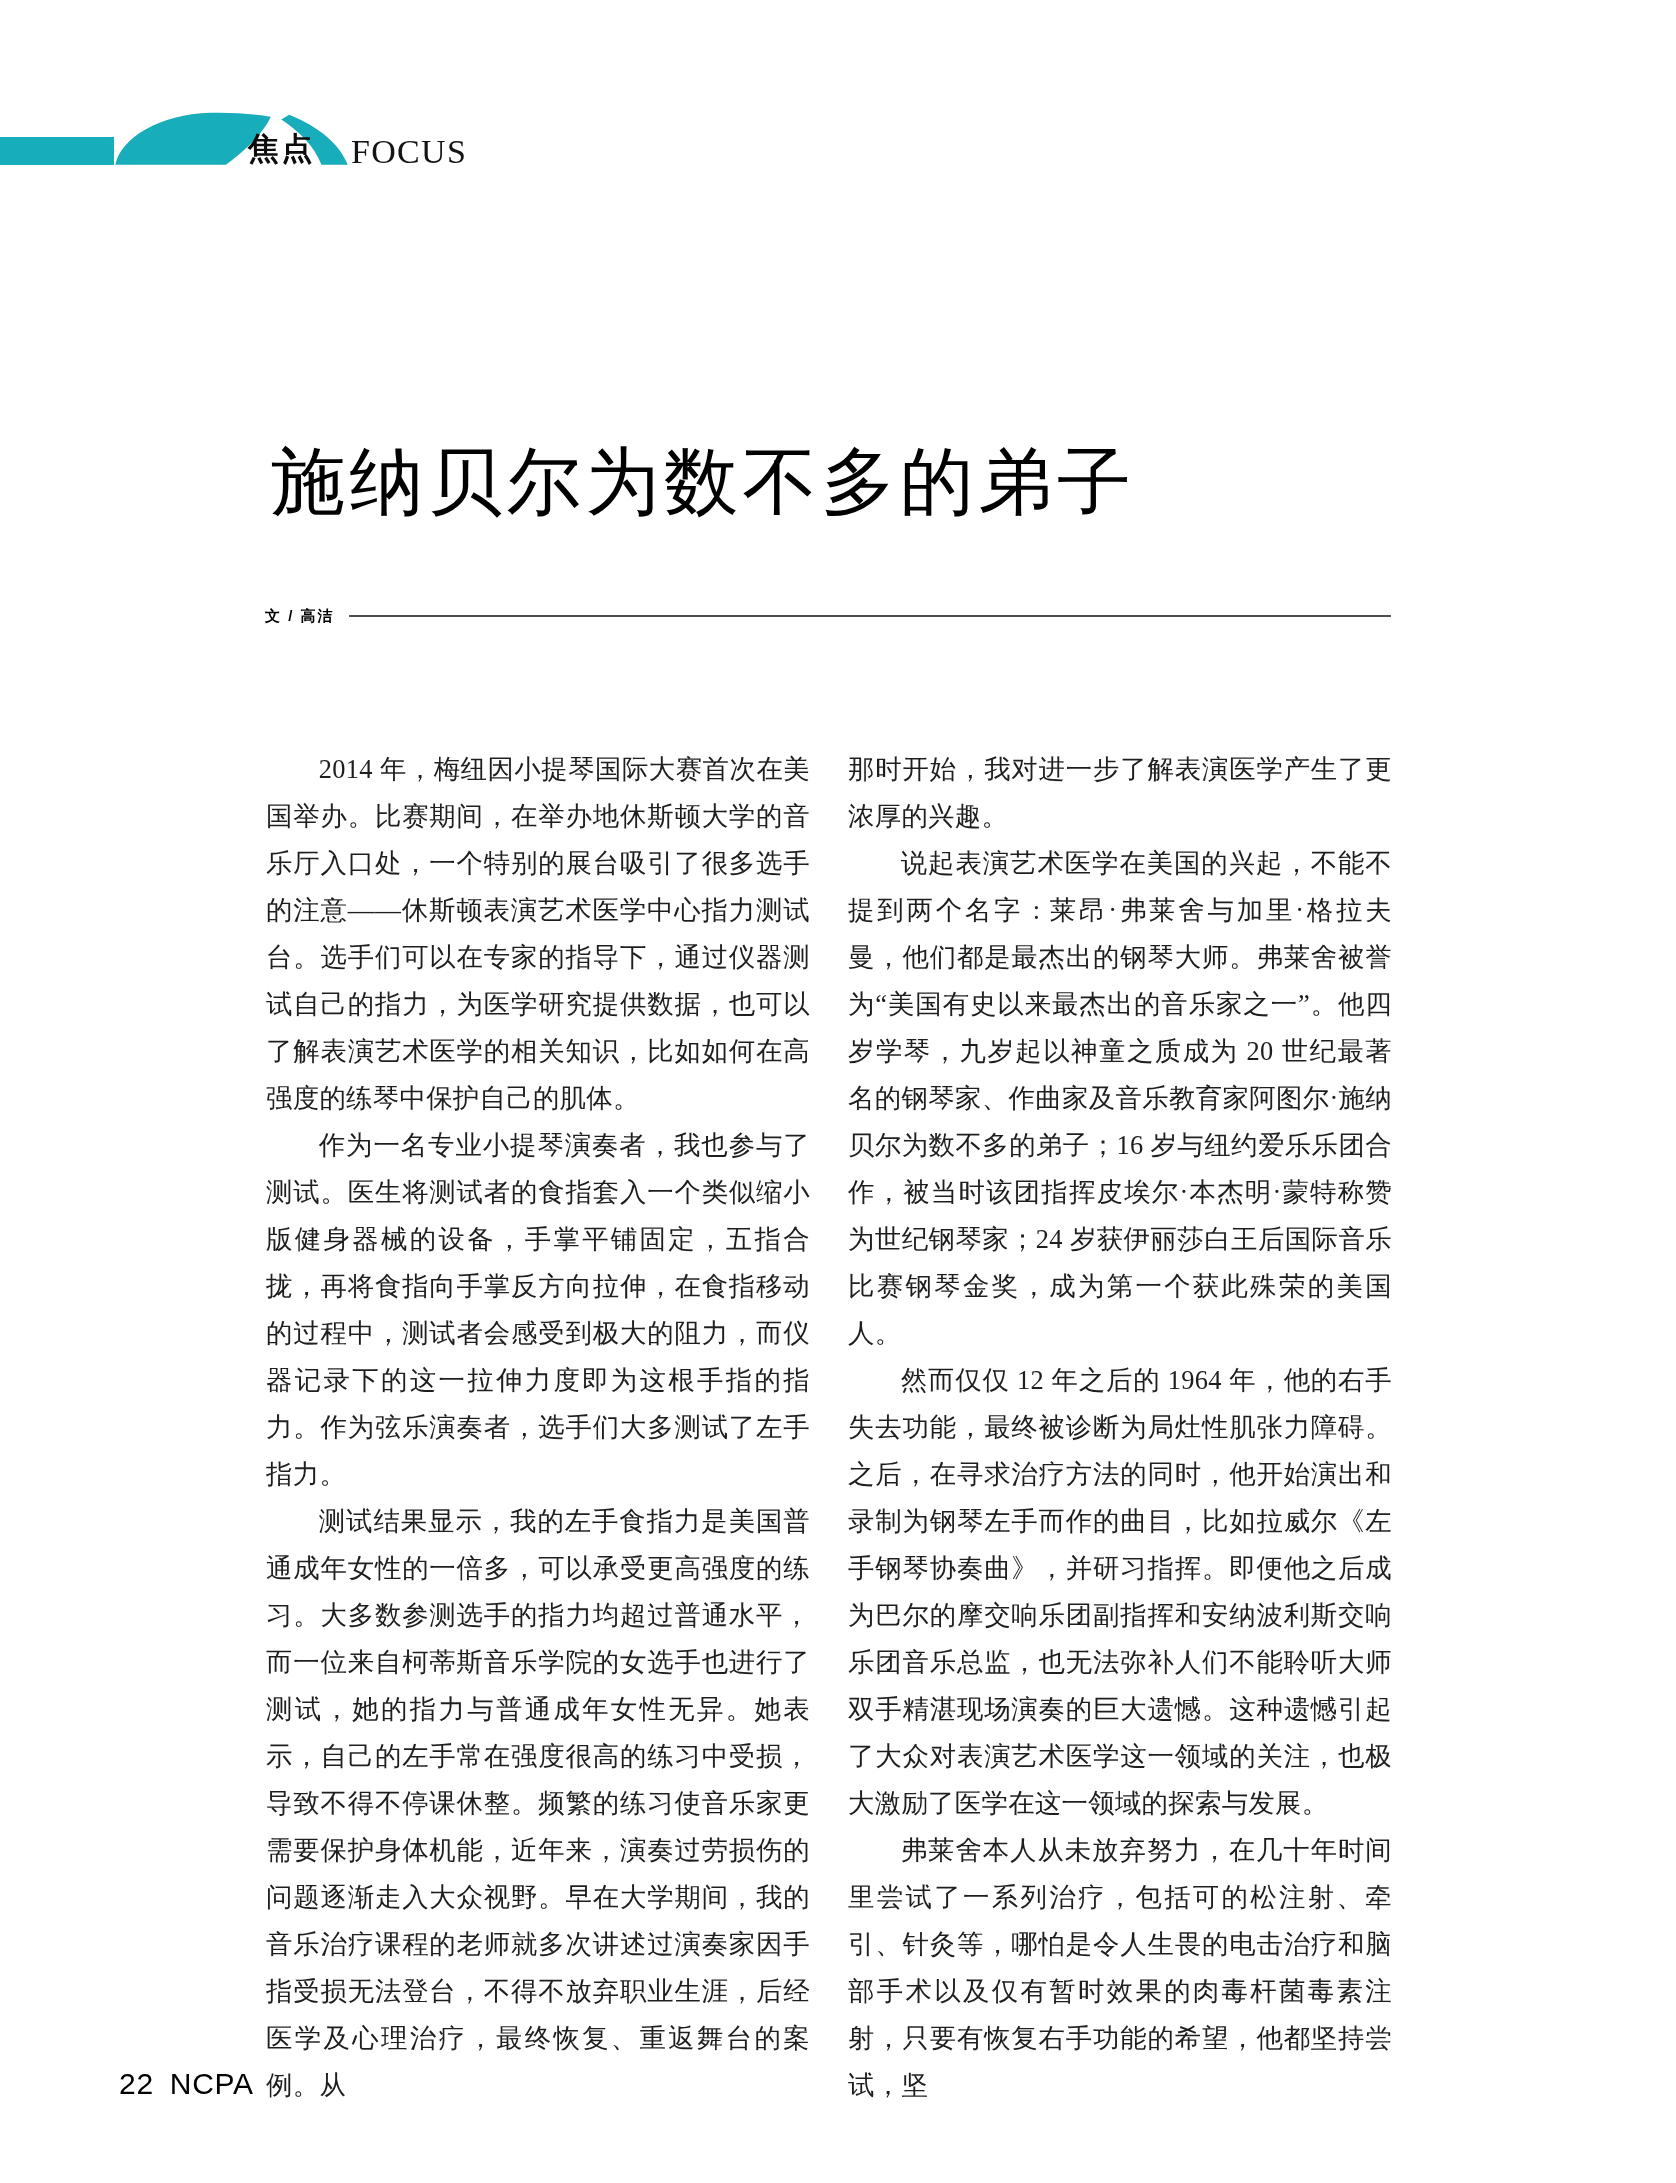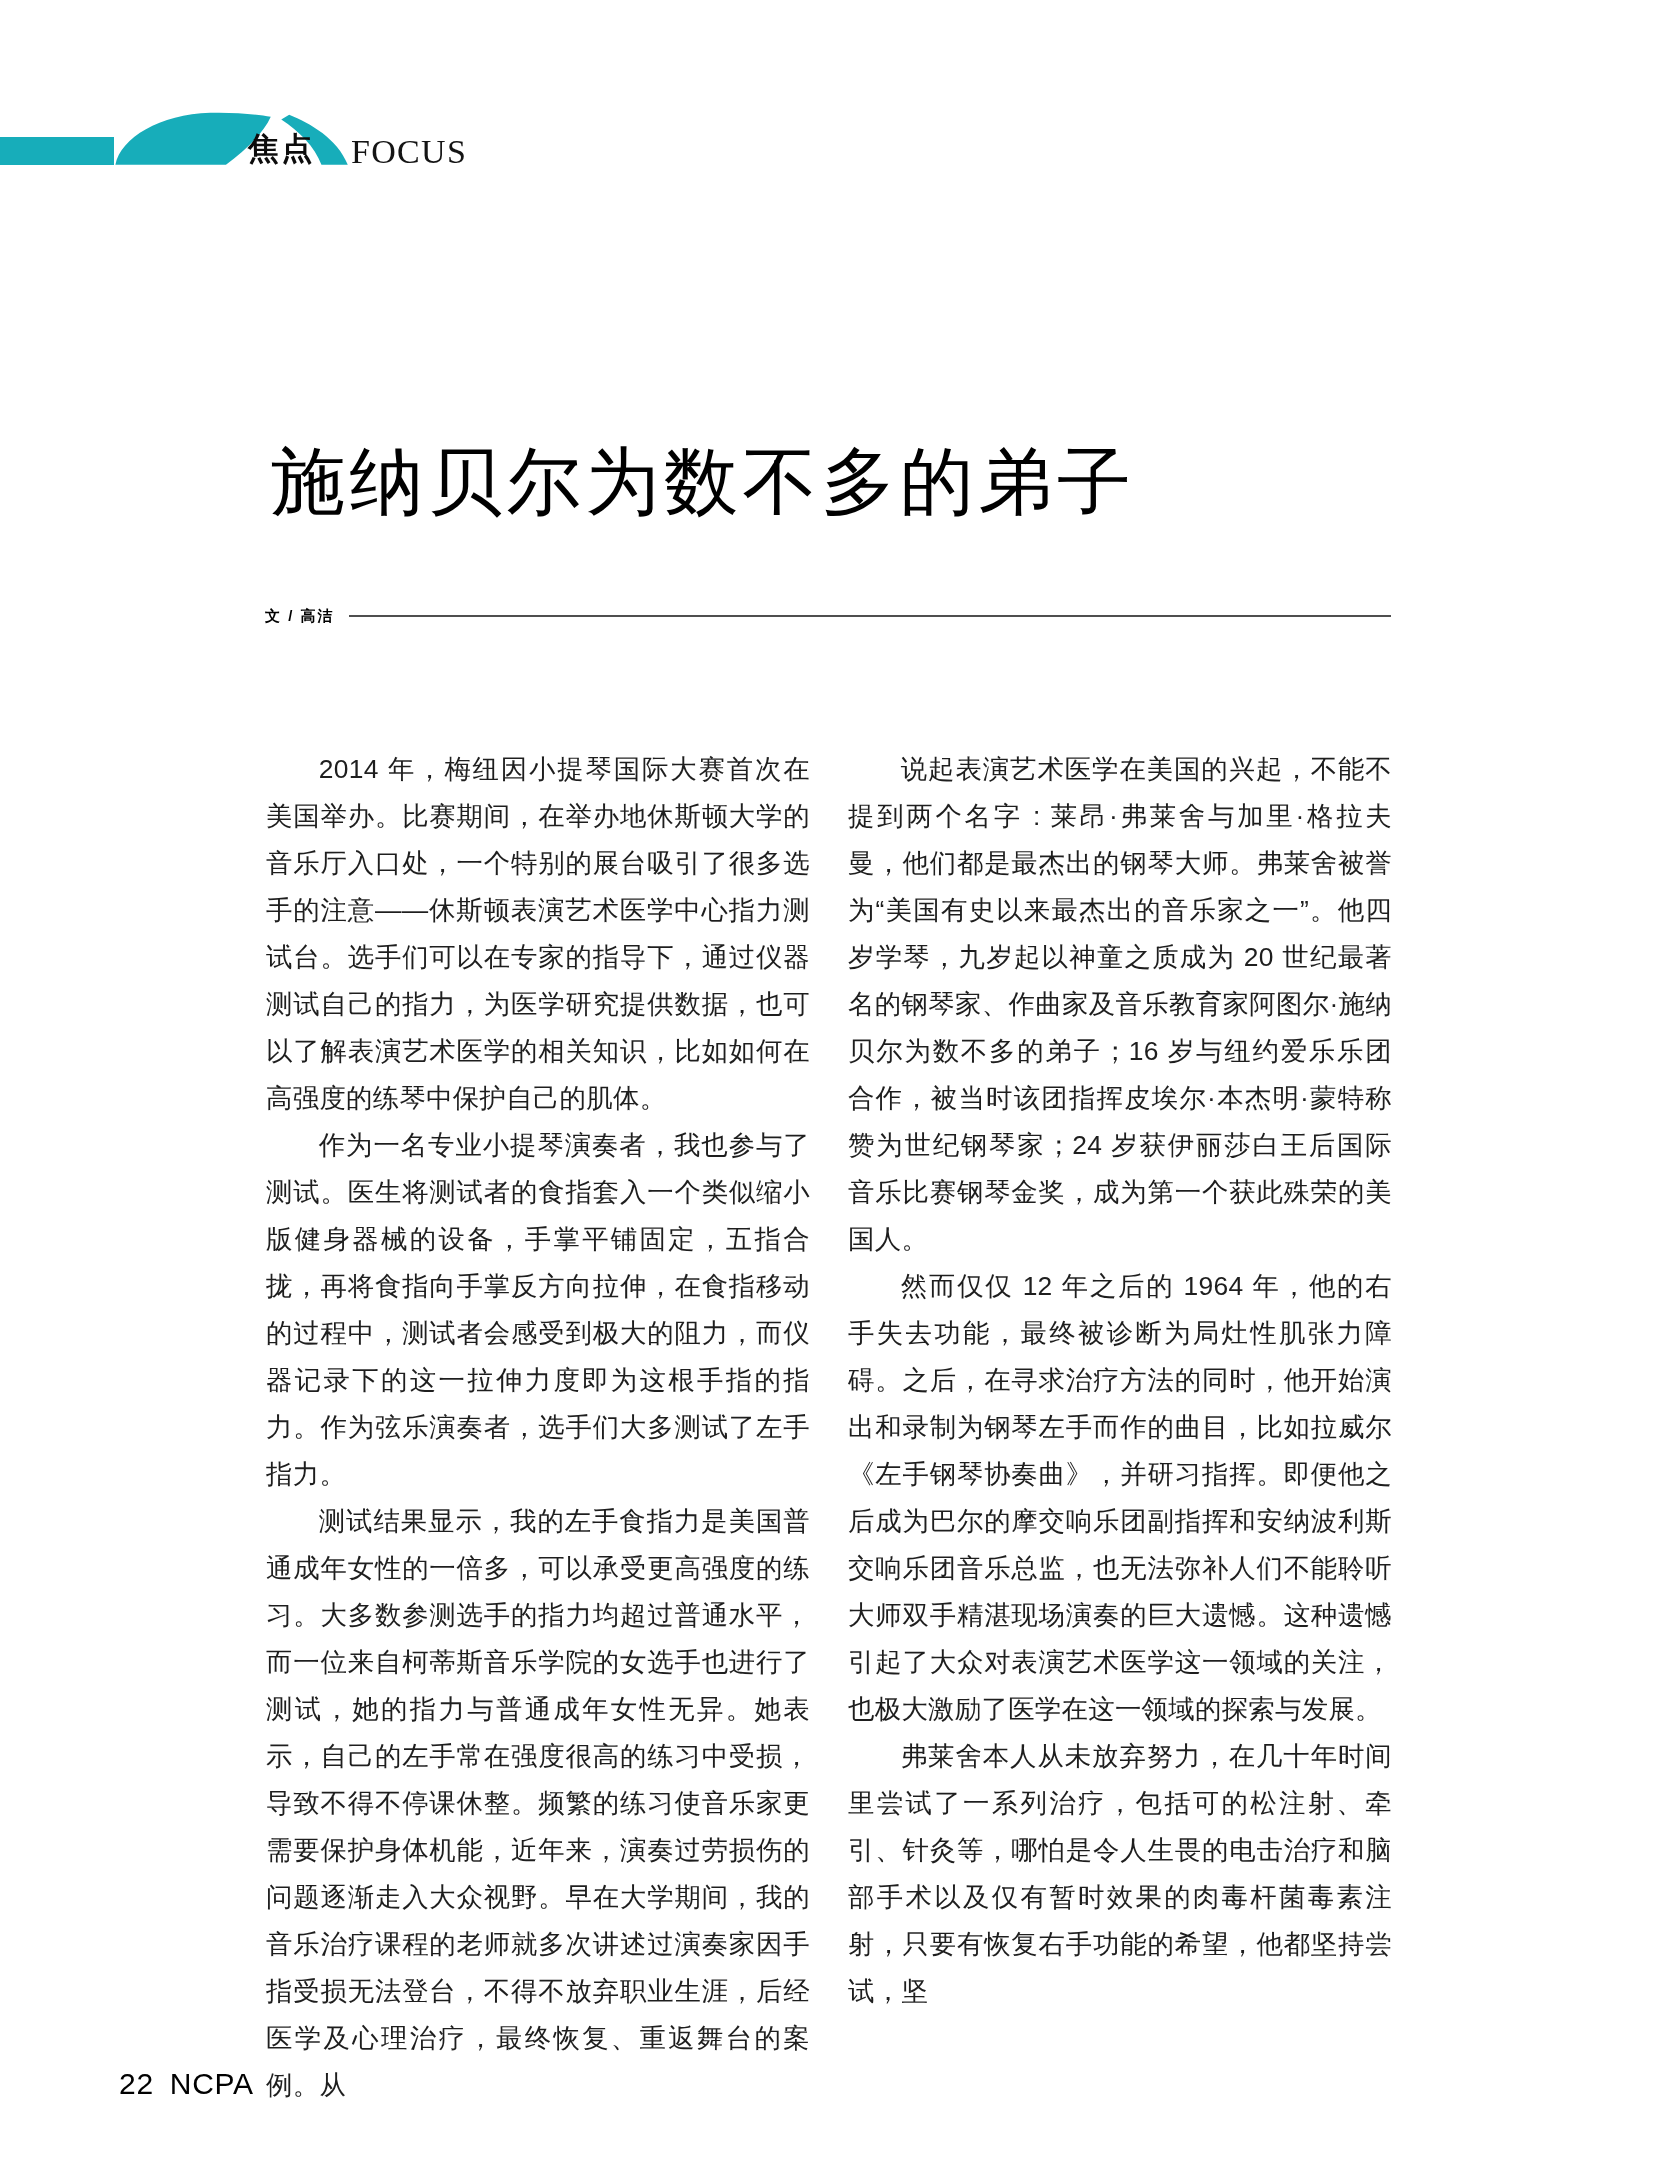--- a/index.html
+++ b/index.html
@@ -87,20 +87,21 @@
   }
   .col-left  { left: 266px; }
   .col-right { left: 848px; }
   .col p {
     margin: 0;
     font-size: 26.4px;
     line-height: 47px;
     letter-spacing: 0.3px;
     text-align: justify;
     text-indent: 2em;
+    font-family: Liberation Serif, serif;
   }
   .col p.no-indent { text-indent: 0; }
   
   .footer {
     position: absolute;
     left: 119px; top: 2069px;
     display: flex;
     align-items: baseline;
     gap: 16px;
     font-size: 30px;
@@ -135,20 +136,21 @@
     <span class="byline-rule"></span>
   </div>
 
   <div class="col col-left">
     <p>2014 年，梅纽因小提琴国际大赛首次在美国举办。比赛期间，在举办地休斯顿大学的音乐厅入口处，一个特别的展台吸引了很多选手的注意——休斯顿表演艺术医学中心指力测试台。选手们可以在专家的指导下，通过仪器测试自己的指力，为医学研究提供数据，也可以了解表演艺术医学的相关知识，比如如何在高强度的练琴中保护自己的肌体。</p>
     <p>作为一名专业小提琴演奏者，我也参与了测试。医生将测试者的食指套入一个类似缩小版健身器械的设备，手掌平铺固定，五指合拢，再将食指向手掌反方向拉伸，在食指移动的过程中，测试者会感受到极大的阻力，而仪器记录下的这一拉伸力度即为这根手指的指力。作为弦乐演奏者，选手们大多测试了左手指力。</p>
     <p>测试结果显示，我的左手食指力是美国普通成年女性的一倍多，可以承受更高强度的练习。大多数参测选手的指力均超过普通水平，而一位来自柯蒂斯音乐学院的女选手也进行了测试，她的指力与普通成年女性无异。她表示，自己的左手常在强度很高的练习中受损，导致不得不停课休整。频繁的练习使音乐家更需要保护身体机能，近年来，演奏过劳损伤的问题逐渐走入大众视野。早在大学期间，我的音乐治疗课程的老师就多次讲述过演奏家因手指受损无法登台，不得不放弃职业生涯，后经医学及心理治疗，最终恢复、重返舞台的案例。从</p>
   </div>
 
   <div class="col col-right">
+    <p class="no-indent">那时开始，我对进一步了解表演医学产生了更浓厚的兴趣。</p>
     <p>说起表演艺术医学在美国的兴起，不能不提到两个名字 : 莱昂·弗莱舍与加里·格拉夫曼，他们都是最杰出的钢琴大师。弗莱舍被誉为“美国有史以来最杰出的音乐家之一”。他四岁学琴，九岁起以神童之质成为 20 世纪最著名的钢琴家、作曲家及音乐教育家阿图尔·施纳贝尔为数不多的弟子；16 岁与纽约爱乐乐团合作，被当时该团指挥皮埃尔·本杰明·蒙特称赞为世纪钢琴家；24 岁获伊丽莎白王后国际音乐比赛钢琴金奖，成为第一个获此殊荣的美国人。</p>
     <p>然而仅仅 12 年之后的 1964 年，他的右手失去功能，最终被诊断为局灶性肌张力障碍。之后，在寻求治疗方法的同时，他开始演出和录制为钢琴左手而作的曲目，比如拉威尔《左手钢琴协奏曲》，并研习指挥。即便他之后成为巴尔的摩交响乐团副指挥和安纳波利斯交响乐团音乐总监，也无法弥补人们不能聆听大师双手精湛现场演奏的巨大遗憾。这种遗憾引起了大众对表演艺术医学这一领域的关注，也极大激励了医学在这一领域的探索与发展。</p>
     <p>弗莱舍本人从未放弃努力，在几十年时间里尝试了一系列治疗，包括可的松注射、牵引、针灸等，哪怕是令人生畏的电击治疗和脑部手术以及仅有暂时效果的肉毒杆菌毒素注射，只要有恢复右手功能的希望，他都坚持尝试，坚</p>
   </div>
 
   <div class="footer">
     <span>22</span>
     <span>NCPA</span>
   </div>
 

